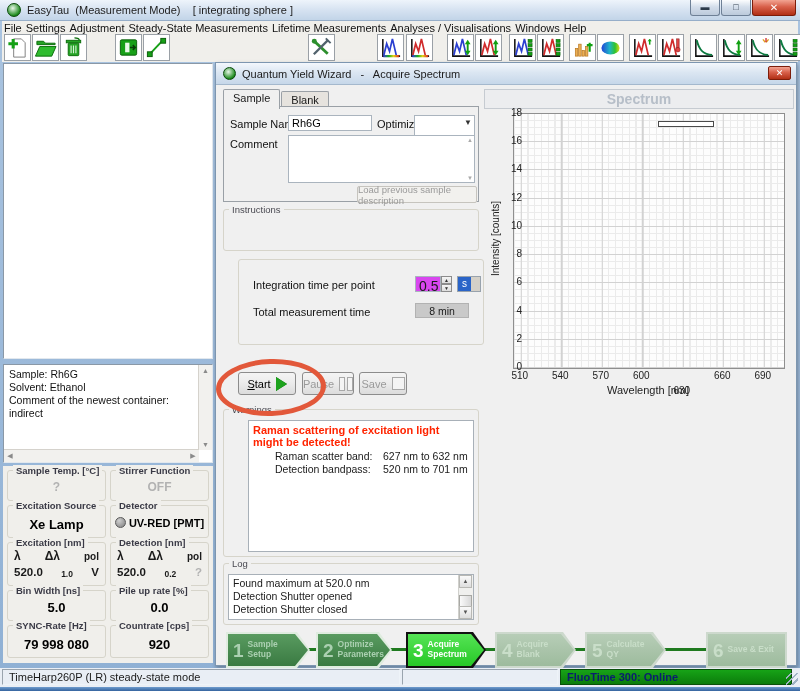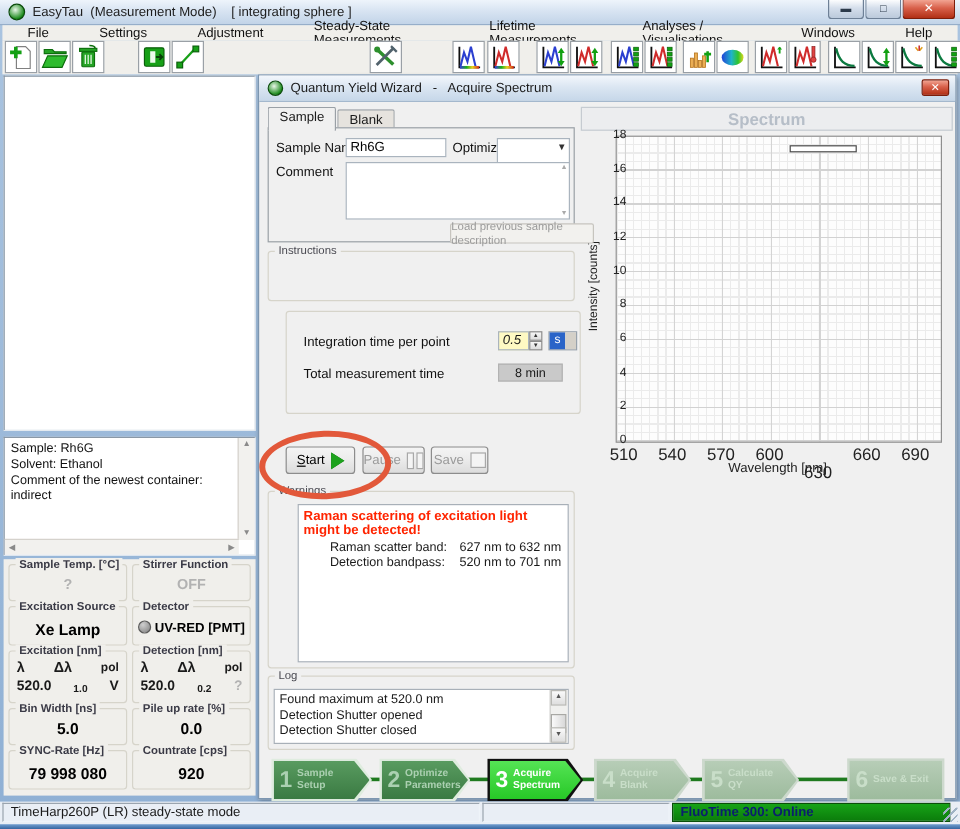--- a/index.html
+++ b/index.html
@@ -15,21 +15,21 @@
     border:1px solid #0a4a0a;box-sizing:border-box;}
   .title-text{font-size:11px;color:#1c1c1c;white-space:pre;}
   .winbtns{position:absolute;right:4px;top:0;display:flex;gap:1px;}
   .winbtn{width:28px;height:15px;border:1px solid #6e8096;border-top:none;border-radius:0 0 3px 3px;
     background:linear-gradient(#fcfdfe,#d4deeb 45%,#bccadb);display:flex;align-items:center;justify-content:center;
     font-size:9px;line-height:9px;color:#2c3a4a;}
   .winbtn.close{width:42px;background:linear-gradient(#f0a violet);background:linear-gradient(#f2a492,#d8604a 45%,#b12f15);
     border-color:#7c1d0a;color:#fff;font-size:10px;}
   .menubar{position:absolute;left:2px;top:21px;width:796px;height:13px;background:#f0efeb;
     display:flex;align-items:center;}
-  .menu-item{padding:0 21px;font-size:11px;color:#111;}
+  .menu-item{padding:0 2px;font-size:11px;color:#111;}
   .toolbar{position:absolute;left:2px;top:34px;width:796px;height:28px;background:#f0efeb;}
   .tbtn{position:absolute;top:0;width:27px;height:27px;background:#fff;border:1px solid #9aa0a6;
     box-sizing:border-box;padding:1px;}
   .tbtn svg{display:block;width:23px;height:23px;}
   
   .panel-box{position:absolute;background:#fff;border:1px solid;border-color:#8a98a6 #e2e8ee #e2e8ee #8a98a6;box-sizing:border-box;}
   .info-lines{padding:3px 5px;font-size:10.5px;line-height:13px;color:#111;}
   .sb-v{position:absolute;top:0;right:0;width:13px;bottom:12px;background:#f2f1ee;border-left:1px solid #d5d2cc;}
   .sb-h{position:absolute;left:0;right:13px;bottom:0;height:12px;background:#f2f1ee;border-top:1px solid #d5d2cc;}
   .sb-arrow{position:absolute;font-size:7px;color:#8a8a8a;width:100%;text-align:center;}
@@ -67,25 +67,25 @@
   .tabs{position:absolute;left:7px;top:26px;display:flex;align-items:flex-end;}
   .tab{border:1px solid #9aa0a6;border-bottom:none;padding:2px 9px;font-size:11px;background:#e6e3de;height:13px;margin-right:1px;border-radius:2px 2px 0 0;}
   .tab.active{background:#f0f0f0;height:15px;position:relative;z-index:3;}
   .tabpanel{position:absolute;left:7px;top:43px;width:256px;height:96px;border:1px solid #9aa0a6;background:#f0f0f0;box-sizing:border-box;z-index:2;}
   .fld-label{position:absolute;font-size:11px;color:#111;}
   .txt-input{position:absolute;background:#fff;border:1px solid #aab4be;box-sizing:border-box;font-size:11px;padding:1px 3px;font-family:"Liberation Sans",sans-serif;}
   .combo{position:absolute;background:#fff;border:1px solid #aab4be;box-sizing:border-box;font-size:11px;padding:18px 14px 1px 3px;}
   .combo .arr{position:absolute;right:2px;top:2px;font-size:8px;color:#333;}
   .mini-btn,.btn{background:linear-gradient(#f4f4f4,#ececec 45%,#dcdcdc);border:1px solid #8c8c8c;border-radius:3px;box-sizing:border-box;}
   .load-btn{position:absolute;left:133px;top:79px;width:118px;height:15px;font-size:9.5px;color:#9a9a9a;
-    background:#f2f1ee;border:1px solid #c6c4be;border-radius:2px;display:flex;align-items:center;justify-content:center;margin-left:18px;}
+    background:#f2f1ee;border:1px solid #c6c4be;border-radius:2px;display:flex;align-items:center;justify-content:center;}
   .instr-text{position:absolute;left:6px;right:6px;top:13px;bottom:5px;background:#f1efa2;border:1px solid #dedc8e;
     font-size:11px;font-weight:bold;color:#3c3c00;padding:3px 5px;box-sizing:border-box;}
   .param-label{position:absolute;font-size:11px;color:#111;}
-  .spin-box{position:absolute;width:26px;height:16px;background:#fef9c3;border:1px solid #aab4be;font-size:11px;padding:1px 3px;box-sizing:border-box;font-style:italic;}
+  .spin-box{position:absolute;width:26px;height:16px;background:#d946ef;border:1px solid #aab4be;font-size:14px;padding:1px 3px;box-sizing:border-box;}
   .spinner{position:absolute;width:11px;height:16px;display:flex;flex-direction:column;}
   .spinner div{flex:1;border:1px solid #8c8c8c;background:linear-gradient(#f6f6f6,#dcdcdc);font-size:5px;line-height:6px;text-align:center;color:#333;}
   .unitbox{position:absolute;width:24px;height:16px;border:1px solid #98a2ac;box-sizing:border-box;display:flex;}
   .unitbox .sel{width:13px;background:#2a64c8;color:#fff;font-size:10px;text-align:center;line-height:14px;}
   .unitbox .dd{flex:1;background:#d4d0c8;}
   .total-box{position:absolute;width:54px;height:15px;background:#c9c9c9;border:1px solid #b2b2b2;
     font-size:10.5px;text-align:center;line-height:14px;box-sizing:border-box;}
   .ctl-btn{position:absolute;height:23px;display:flex;align-items:center;justify-content:center;gap:5px;font-size:11px;color:#000;}
   .ctl-btn.disabled{color:#9a9a9a;}
   .u-first{display:inline-block;}
@@ -129,21 +129,21 @@
     box-sizing:border-box;text-align:center;font-size:14px;font-weight:bold;color:#b6bec8;line-height:18px;}
   .plot{position:absolute;left:29px;top:26px;width:270px;height:254px;background:#fdfdfd;border:1px solid #8f8f8f;box-sizing:content-box;
     background-image:
       repeating-linear-gradient(90deg,#d2d2d2 0 1px,transparent 1px 40.5px),
       repeating-linear-gradient(0deg,#d2d2d2 0 1px,transparent 1px 28.22px),
       repeating-linear-gradient(90deg,#ebebeb 0 1px,transparent 1px 6.75px),
       repeating-linear-gradient(0deg,#ebebeb 0 1px,transparent 1px 7.06px);
     background-position:6.75px 0,0 0,0 0,0 0;}
   .legend-box{position:absolute;left:144px;top:9px;width:56px;height:6px;background:#fff;border:1px solid #4a4a4a;box-sizing:border-box;}
   .ytick{position:absolute;right:274px;width:26px;text-align:right;font-size:10px;color:#222;}
-  .xtick{position:absolute;top:283px;width:34px;text-align:center;font-size:14px;color:#222;}
+  .xtick{position:absolute;top:283px;width:34px;text-align:center;font-size:10px;color:#222;}
   .ylab{position:absolute;left:-104px;top:146px;width:230px;text-align:center;font-size:10px;color:#222;transform:rotate(-90deg);}
   .xlab{position:absolute;left:64px;top:297px;width:200px;text-align:center;font-size:11px;color:#222;}
 </style>
 </head>
 <body>
 
 <svg width="0" height="0" style="position:absolute">
     <defs>
   <linearGradient id="rbw" x1="0" y1="0" x2="1" y2="0">
     <stop offset="0" stop-color="#3a3adf"></stop>

